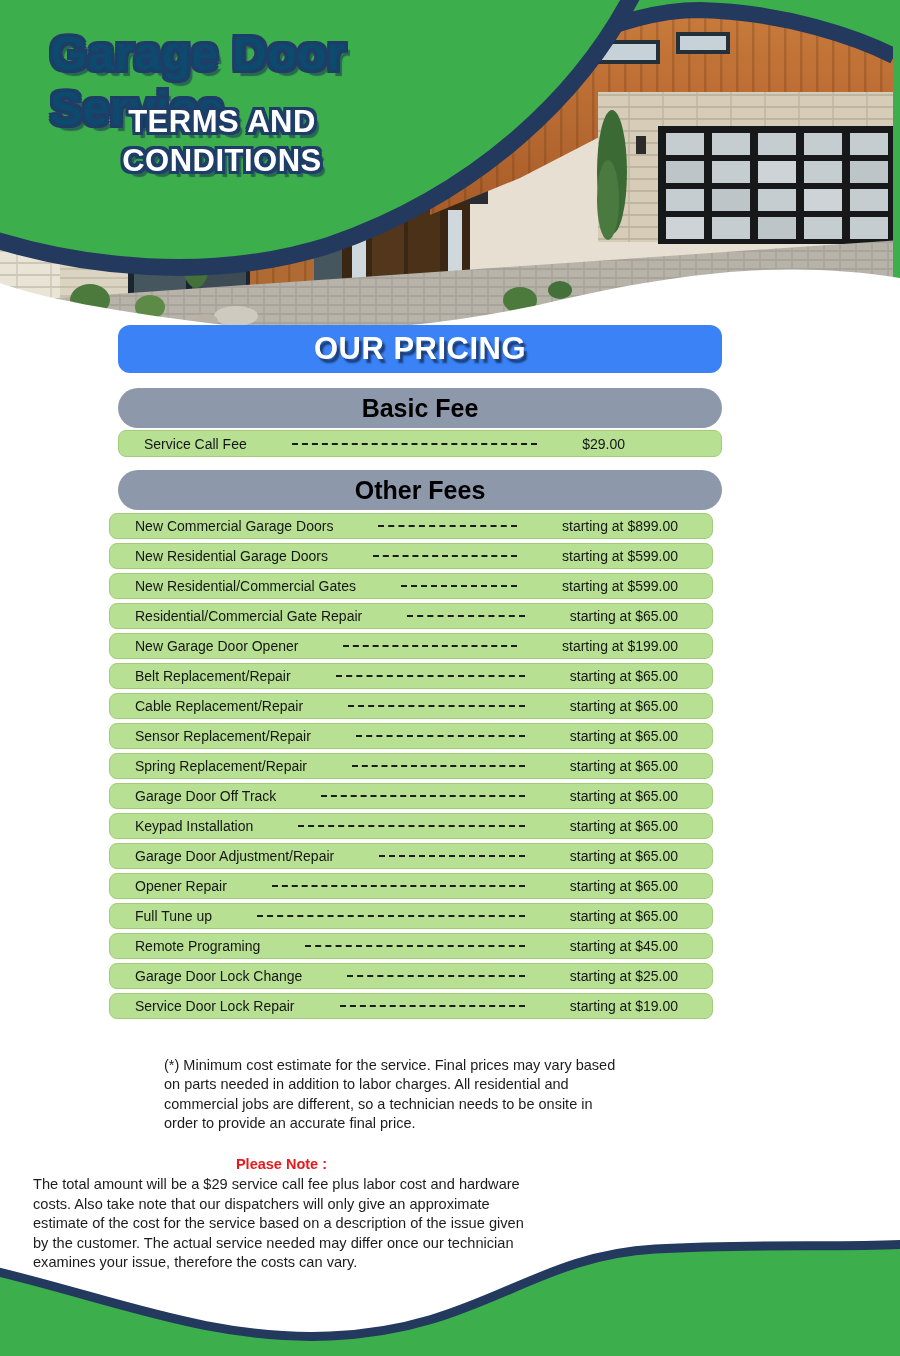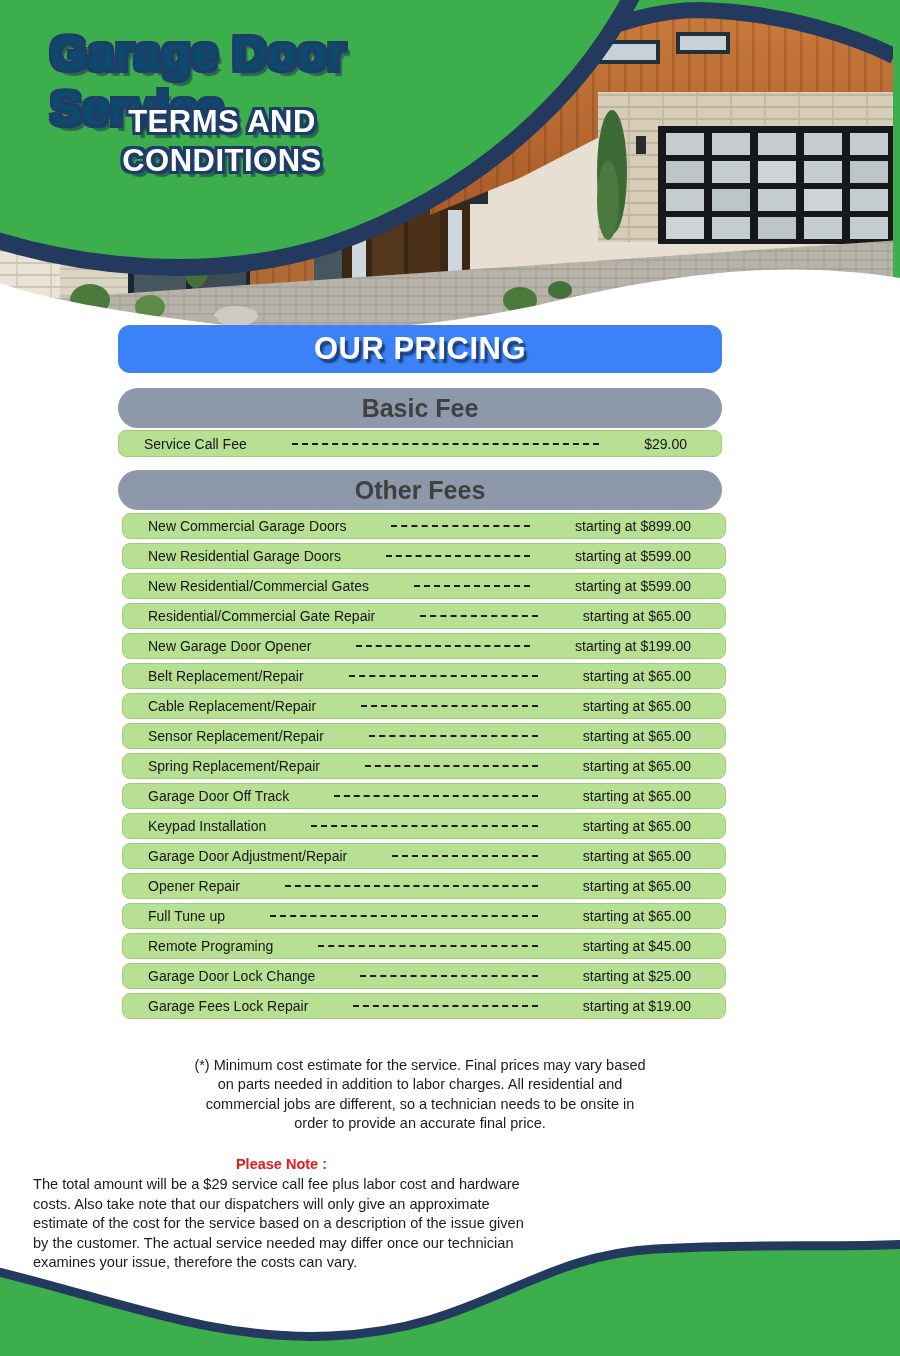--- a/index.html
+++ b/index.html
@@ -32,40 +32,40 @@
   .content{position:absolute;left:0;top:0;width:900px;z-index:2;}
   .banner-navy{
     position:absolute;left:118px;top:325px;width:604px;height:48px;
     background:#3b82f6;border-radius:12px;display:flex;align-items:center;justify-content:center;
     color:#ffffff;font-size:31px;font-weight:bold;letter-spacing:.5px;
     text-shadow:3px 4px 2px rgba(8,18,38,.6);
   }
   .banner-gray{
     position:absolute;left:118px;width:604px;height:40px;
     background:#8d99aa;border-radius:20px;display:flex;align-items:center;justify-content:center;
-    color:#404040;font-size:25px;font-weight:bold;
+    color:#000000;font-size:25px;font-weight:bold;
   }
   .banner-basic{top:388px;}
   .banner-other{top:470px;}
   .fee-row{
     box-sizing:border-box;width:604px;height:26px;
     background:#b8e092;border:1px solid #a2cc78;border-radius:8px;
     display:flex;align-items:center;
     padding:0 34px 0 25px;font-size:14px;color:#161616;gap:36px;
   }
   .fee-row .fee-label{white-space:nowrap;}
   .fee-row .fee-dashes{flex:1;height:0;border-top:2px dashed #1c1c1c;margin:0 9px;}
   .fee-row .fee-price{white-space:nowrap;}
   #basic-fee-list{position:absolute;left:118px;top:430px;}
   #basic-fee-list .fee-row{height:27px;}
-  #basic-fee-list .fee-price{}
-  #other-fees-list{position:absolute;left:122px;top:513px;display:flex;flex-direction:column;gap:4px;}
+  #basic-fee-list .fee-price{margin-right:62px;}
+  #other-fees-list{position:absolute;left:109px;top:513px;display:flex;flex-direction:column;gap:4px;}
   .footnote{
-    position:absolute;left:194px;top:1041px;width:452px;
-    font-size:14.5px;line-height:19.5px;color:#1c1c1c;text-align:center;
+    position:absolute;left:164px;top:1041px;width:452px;
+    font-size:14.5px;line-height:19.5px;color:#1c1c1c;
   }
   
   .note-heading{font-size:14.5px;font-weight:bold;color:#e8191c;text-align:center;margin:0 0 3px 0;}
   .note-body{font-size:14.6px;line-height:19.5px;color:#1c1c1c;margin:0;}
   .note-left{position:absolute;left:33px;top:1156px;width:497px;}
   .note-right{position:absolute;left:553px;top:1148px;width:315px;}
   
   .footer{position:absolute;left:0;bottom:0;width:900px;height:120px;z-index:1;}
 </style>
 </head>
@@ -297,21 +297,21 @@
           <span class="fee-label">Remote Programing</span>
           <span class="fee-dashes"></span>
           <span class="fee-price">starting at $45.00</span>
         </div>
         <div class="fee-row">
           <span class="fee-label">Garage Door Lock Change</span>
           <span class="fee-dashes"></span>
           <span class="fee-price">starting at $25.00</span>
         </div>
         <div class="fee-row">
-          <span class="fee-label">Garage Fees Lock Repair</span>
+          <span class="fee-label">Service Door Lock Repair</span>
           <span class="fee-dashes"></span>
           <span class="fee-price">starting at $19.00</span>
         </div>
       </div>
 
     <p class="footnote">(*) Minimum cost estimate for the service. Final prices may vary based on parts needed in addition to labor charges. All residential and commercial jobs are different, so a technician needs to be onsite in order to provide an accurate final price.</p>
 
     <div class="note-left">
       <p class="note-heading">Please Note :</p>
       <p class="note-body">The total amount will be a $29 service call fee plus labor cost and hardware costs. Also take note that our dispatchers will only give an approximate estimate of the cost for the service based on a description of the issue given by the customer. The actual service needed may differ once our technician examines your issue, therefore the costs can vary.</p>

